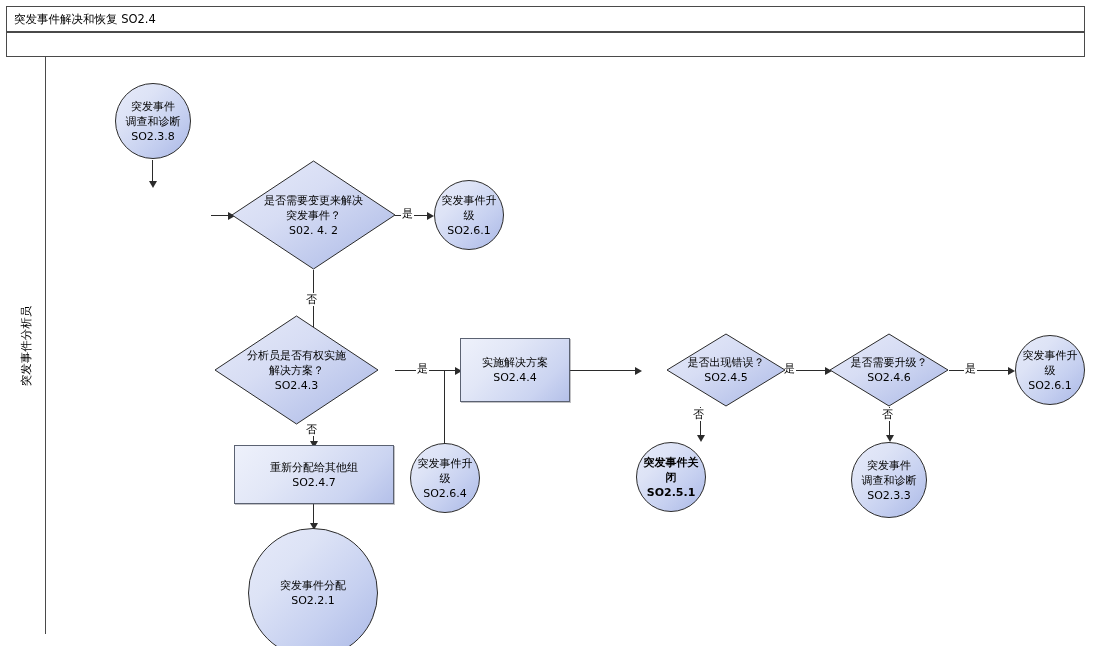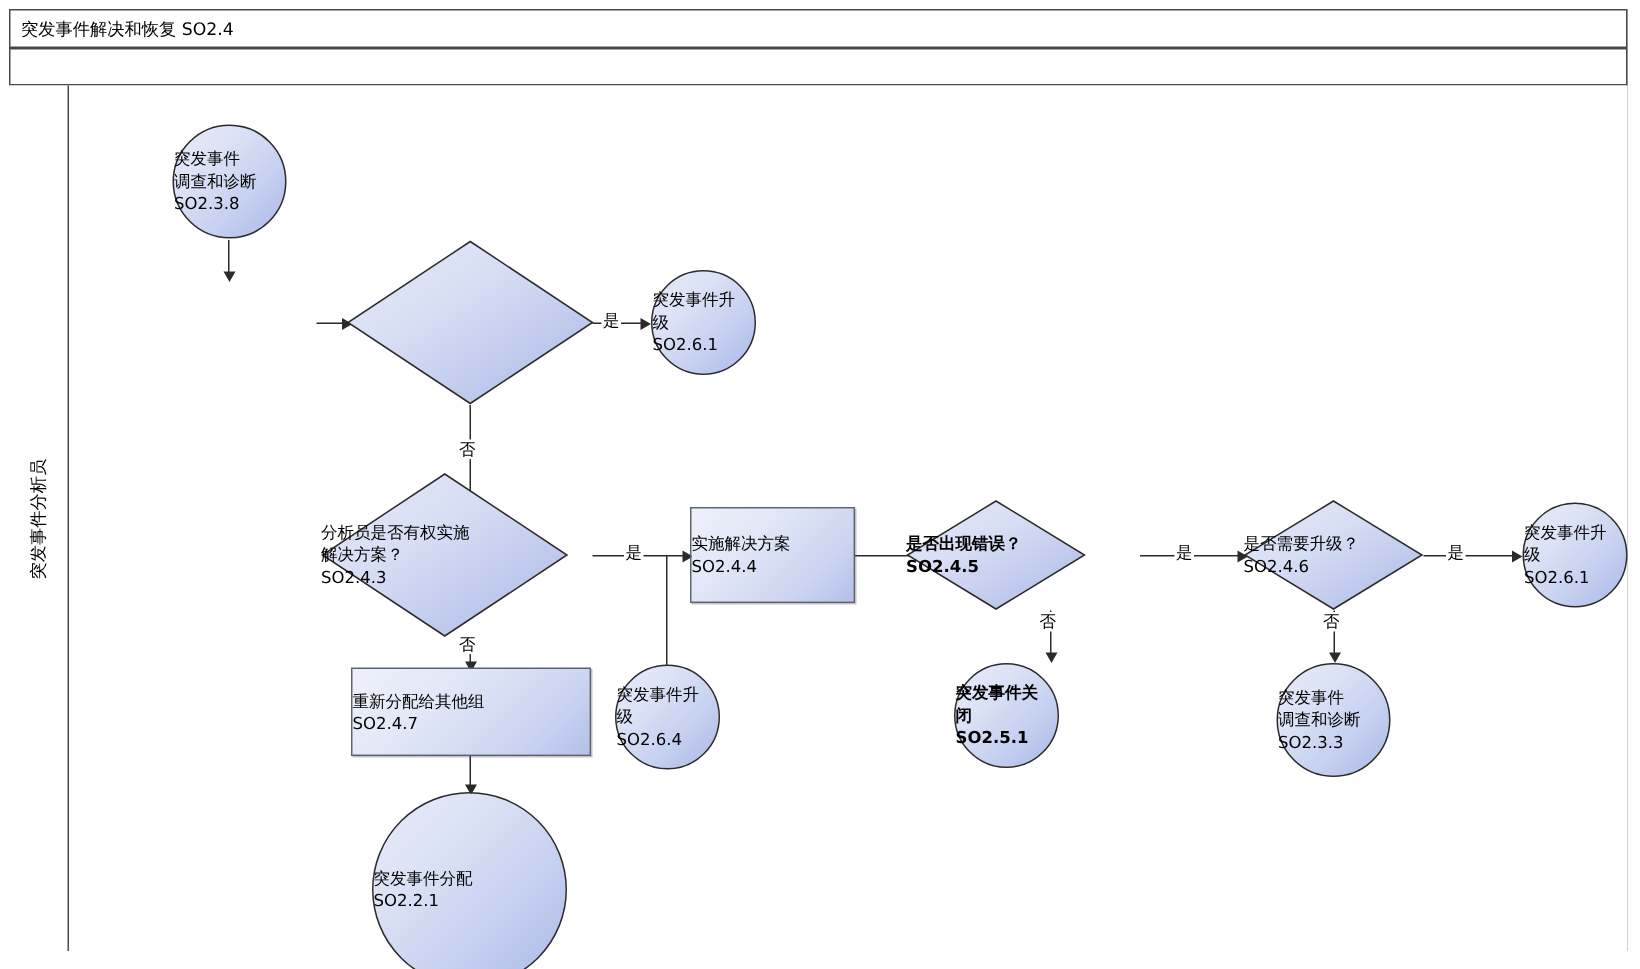--- a/index.html
+++ b/index.html
@@ -39,21 +39,21 @@
   .lane-body{
     position:absolute;left:46px;top:57px;width:1039px;height:577px;
     box-sizing:border-box;background:#fff;
   }
 
   
   .node{position:absolute;box-sizing:border-box;}
   .lbl{
     position:absolute;left:0;top:50%;width:100%;
     transform:translateY(-50%);
-    text-align:left;font-size:11px;line-height:15px;color:#000;
+    text-align:center;font-size:11px;line-height:15px;color:#000;
     pointer-events:none;
   }
   .lbl .ln{display:block;white-space:nowrap;}
 
   .shape-circle{
     border-radius:50%;
     border:1px solid #2b2b2b;
     background:linear-gradient(135deg,#e6eaf9 0%,#dde3f6 30%,#c6d0f0 65%,#aab8e6 100%);
   }
   .shape-rect{
@@ -154,20 +154,25 @@
       <svg width="165" height="110" viewBox="0 0 165 110">
         <defs>
           <linearGradient id="gd1" x1="0" y1="0" x2="1" y2="1">
             <stop offset="0%" stop-color="#e6eaf9"></stop>
               <stop offset="40%" stop-color="#d7ddf4"></stop>
             <stop offset="100%" stop-color="#aab8e6"></stop>
           </linearGradient>
         </defs>
         <polygon points="82.5,1 164,55 82.5,109 1,55" fill="url(#gd1)" stroke="#2b2b2b" stroke-width="1"></polygon>
       </svg>
+      <div class="lbl">
+        <span class="ln">是否需要变更来解决</span>
+        <span class="ln">突发事件？</span>
+        <span class="ln">S02. 4. 2</span>
+      </div>
     </div>
 
     <div class="node shape-circle" style="left:388px;top:123px;width:70px;height:70px;">
       <div class="lbl">
         <span class="ln">突发事件升</span>
         <span class="ln">级</span>
         <span class="ln">SO2.6.1</span>
       </div>
     </div>
 
@@ -189,21 +194,21 @@
       </div>
     </div>
 
     <div class="node shape-rect" style="left:414px;top:281px;width:110px;height:64px;padding-left:44px;">
       <div class="lbl">
         <span class="ln">实施解决方案</span>
         <span class="ln">SO2.4.4</span>
       </div>
     </div>
 
-    <div class="node shape-diamond" style="left:558px;top:276px;width:120px;height:74px;font-weight:bold;">
+    <div class="node shape-diamond" style="left:620px;top:276px;width:120px;height:74px;">
       <svg width="120" height="74" viewBox="0 0 120 74">
         <defs>
           <linearGradient id="gd3" x1="0" y1="0" x2="1" y2="1">
             <stop offset="0%" stop-color="#e6eaf9"></stop>
               <stop offset="40%" stop-color="#d7ddf4"></stop>
             <stop offset="100%" stop-color="#aab8e6"></stop>
           </linearGradient>
         </defs>
         <polygon points="60,1 119,37 60,73 1,37" fill="url(#gd3)" stroke="#2b2b2b" stroke-width="1"></polygon>
       </svg>

